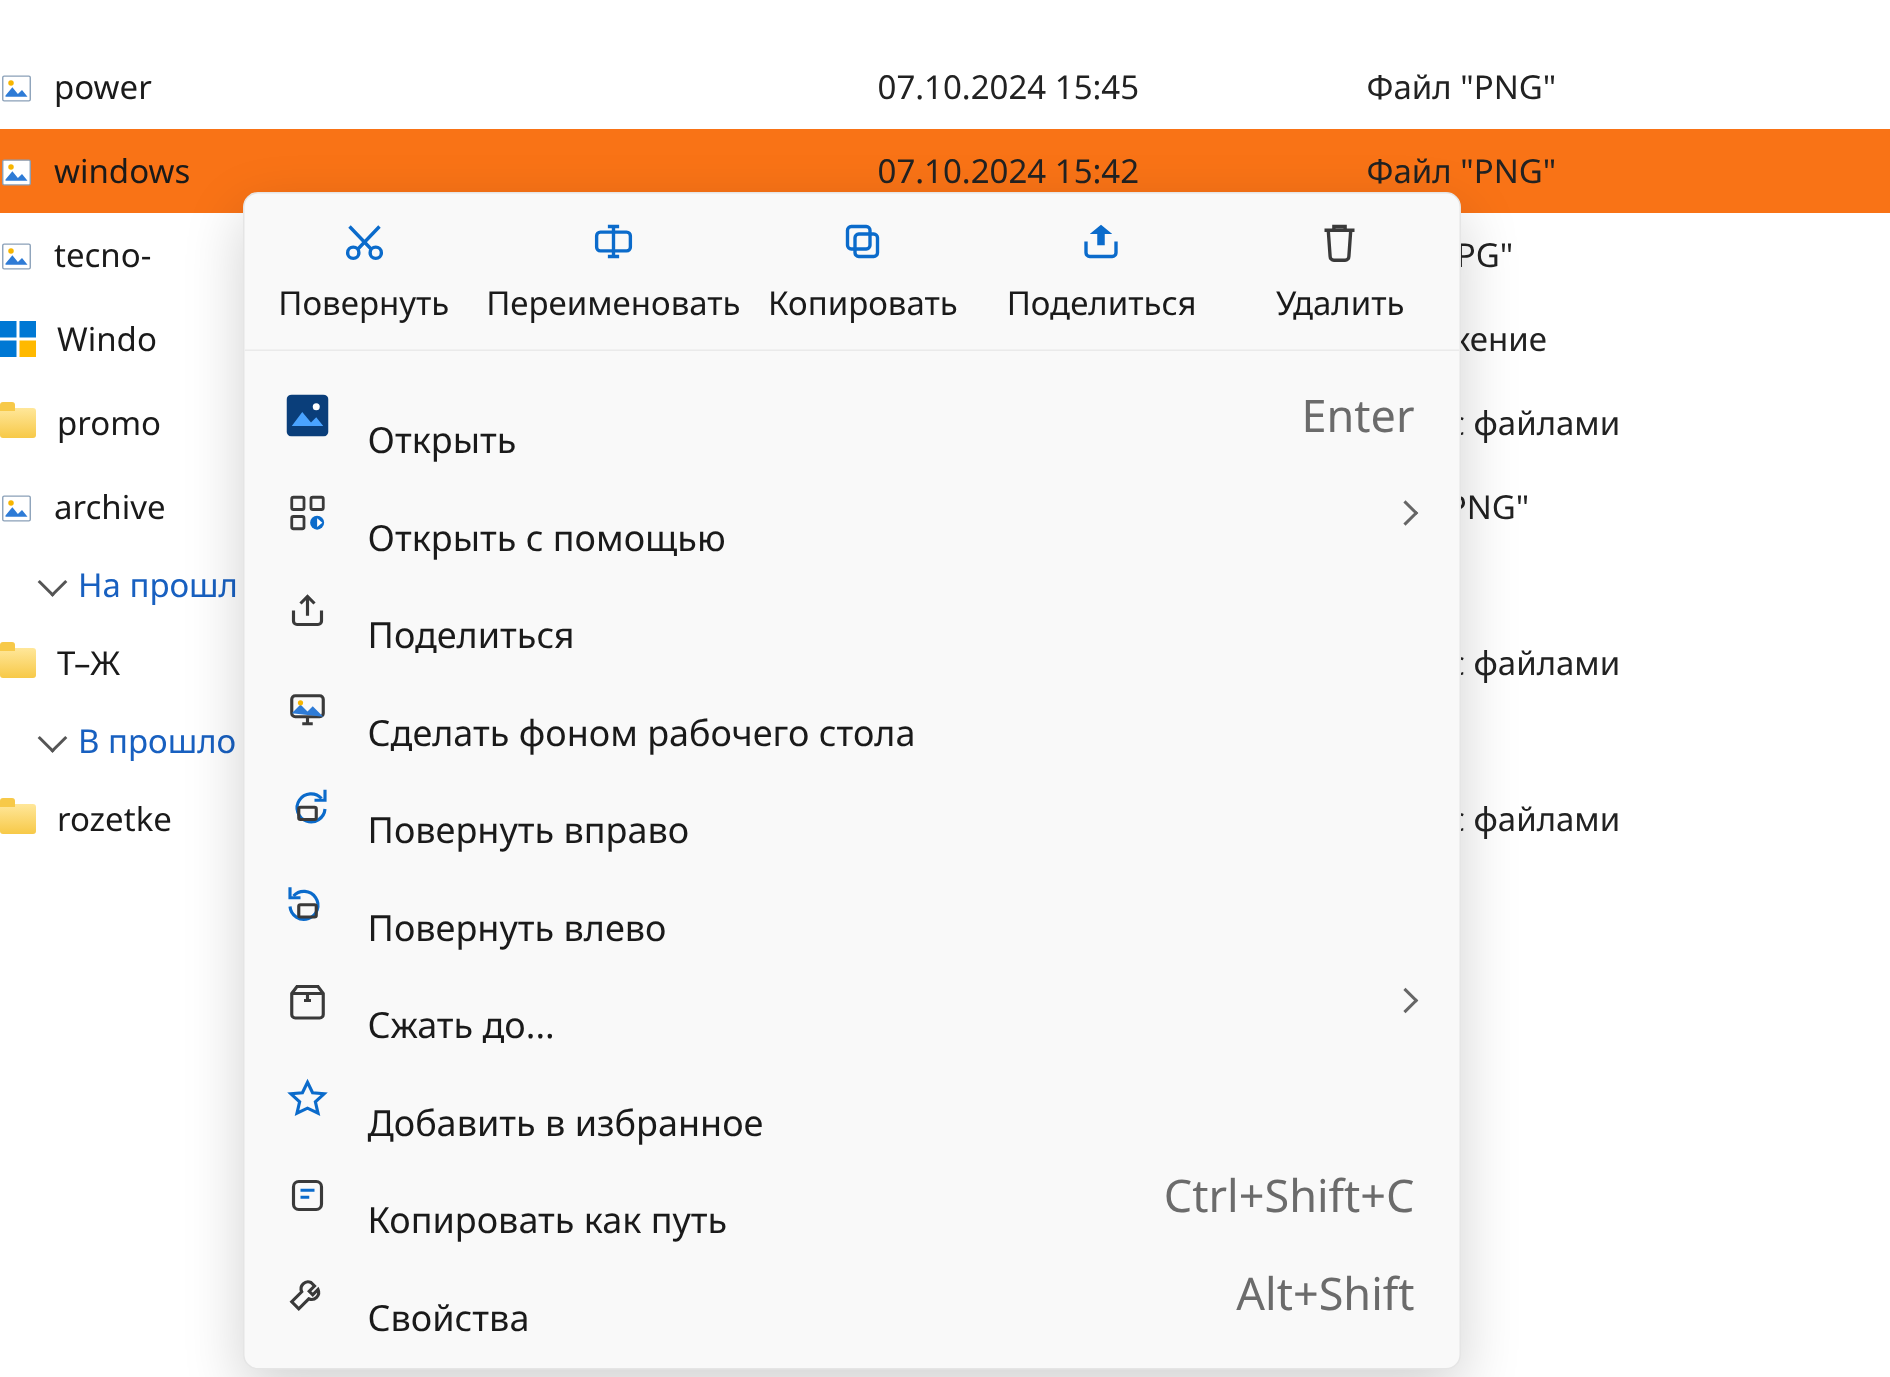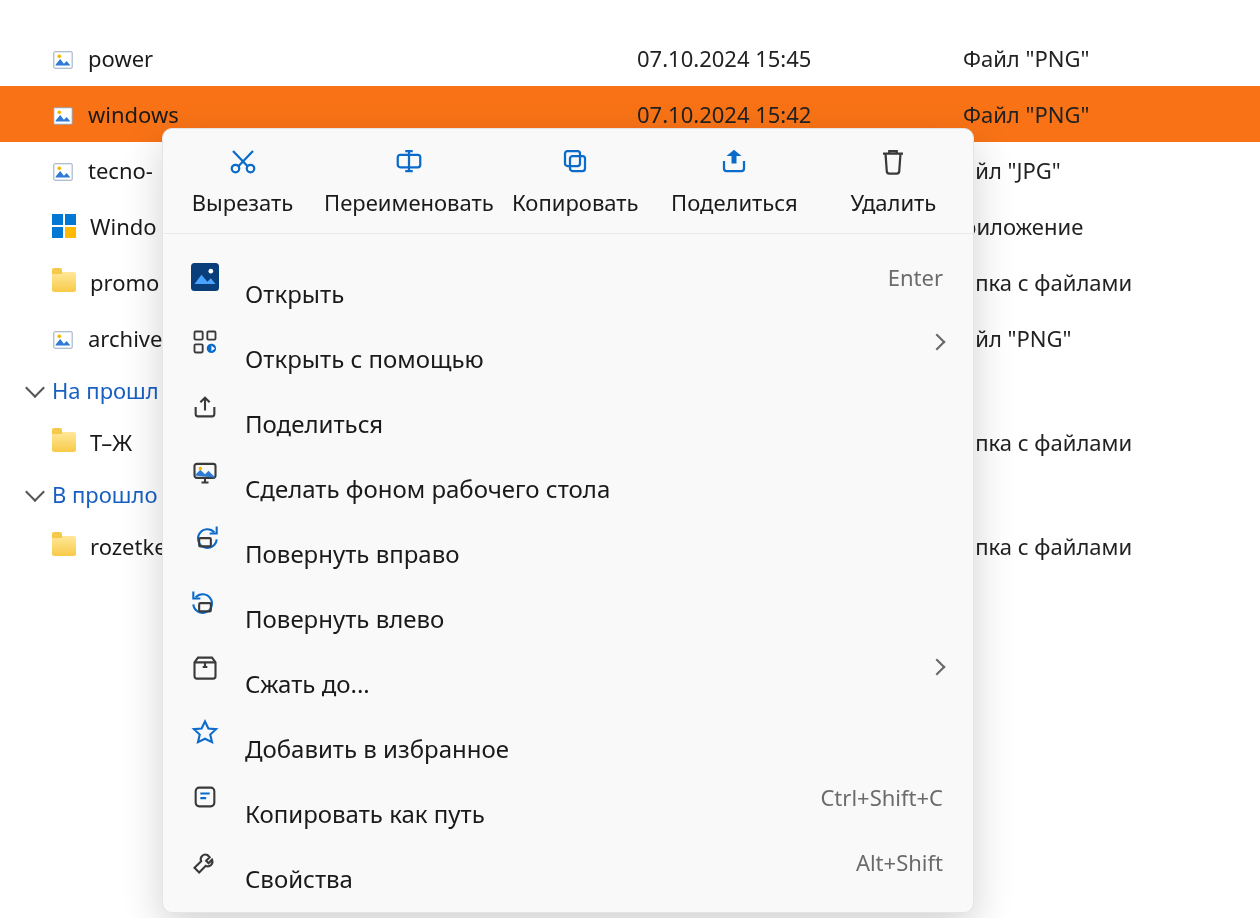--- a/index.html
+++ b/index.html
@@ -13,21 +13,20 @@
     font-size: 22px;
   }
   .file-list {
     position: relative;
     padding-top: 30px;
   }
   .row {
     display: flex;
     align-items: center;
     height: 56px;
-    padding-left: 52px;
   }
   .row.selected {
     background: #f97316;
   }
   .row .col-name {
     display: flex;
     align-items: center;
     gap: 14px;
     width: 585px;
   }
@@ -138,21 +137,21 @@
     cursor:default;
   }
   .ctx-item .micon{
     width:32px; height:32px;
     display:flex; align-items:center; justify-content:center;
     color:#3a3a3a;
     flex-shrink:0;
   }
   .ctx-item .micon svg{width:28px;height:28px;}
   .ctx-item-label{flex:1; font-size:24px;margin-top:33px;}
-  .ctx-item-accel{color:#6b6b6b; font-size:22px;}
+  .ctx-item-accel{color:#6b6b6b; font-size:30px;}
   .ctx-item .sub-chev{
     width:12px;height:12px;
     border-top:2px solid #666;
     border-right:2px solid #666;
     transform:rotate(45deg);
   }
 </style>
 </head>
 <body>
 
@@ -270,21 +269,21 @@
   <div class="ctx">
     <div class="ctx-top">
       <div class="ctx-top-item">
         <span class="ticon">
           <svg viewBox="0 0 24 24" fill="none" stroke="currentColor" stroke-width="1.8">
               <circle cx="6" cy="18" r="3"></circle>
               <circle cx="18" cy="18" r="3"></circle>
               <path d="M8.5 16 20 4M15.5 16 4 4"></path>
             </svg>
         </span>
-        <span class="ctx-top-label">Вырезать</span>
+        <span class="ctx-top-label">Повернуть</span>
       </div>
       <div class="ctx-top-item">
         <span class="ticon">
           <svg viewBox="0 0 24 24" fill="none" stroke="currentColor" stroke-width="1.8">
               <rect x="3" y="7" width="18" height="10" rx="2"></rect>
               <path d="M12 4v16M9 4h6M9 20h6"></path>
             </svg>
         </span>
         <span class="ctx-top-label">Переименовать</span>
       </div>

